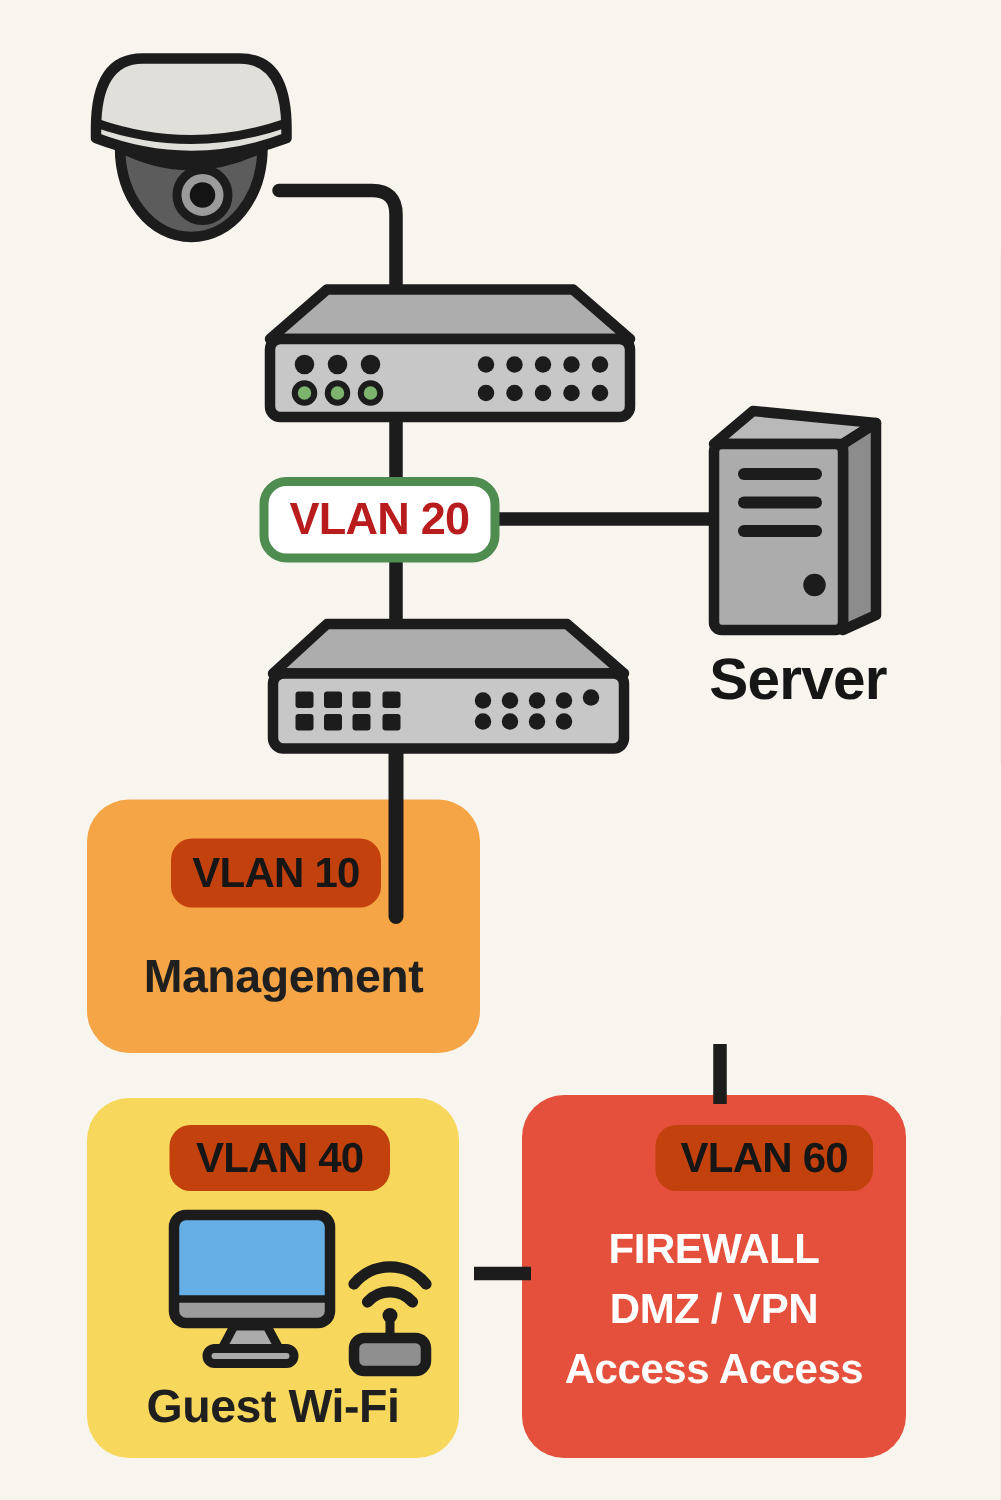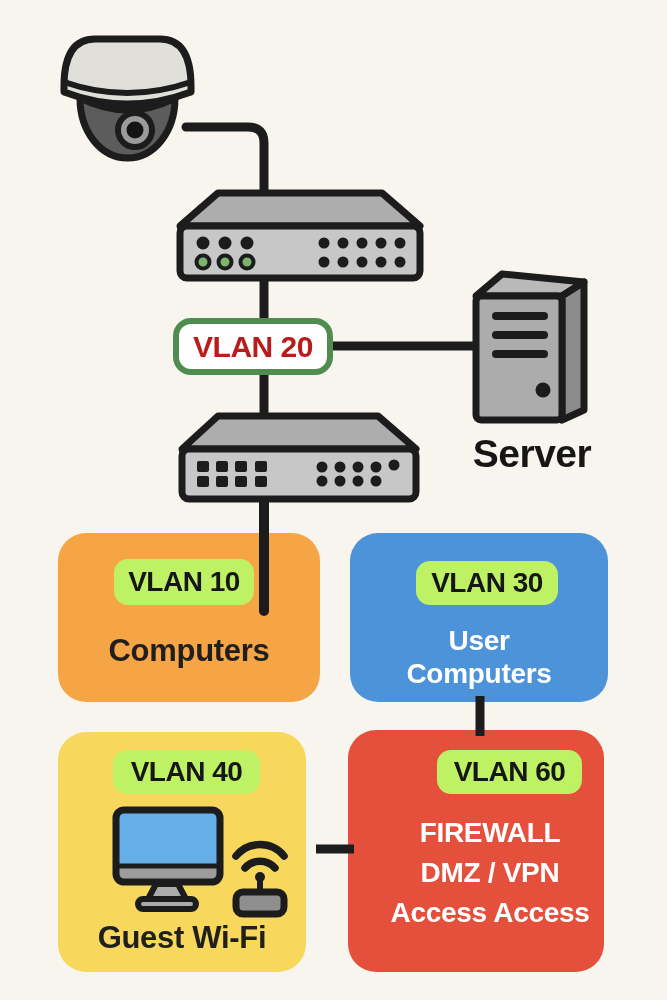--- a/index.html
+++ b/index.html
@@ -8,21 +8,21 @@
     background:#F8F5EF;
     font-family:"Liberation Sans", sans-serif;
   }
   .abs{position:absolute;}
   
   .vlanbox{position:absolute;border-radius:28px;z-index:1;}
   .wires{position:absolute;left:0;top:0;z-index:2;pointer-events:none;}
   .lvl3{z-index:3;}
   
   .pill{
-    position:absolute;background:#bef264;border-radius:14px;
+    position:absolute;background:#c2410c;border-radius:14px;
     display:flex;align-items:center;justify-content:center;
     font-weight:bold;color:#161616;font-size:28px;letter-spacing:-0.5px;
   }
   
   .vlan20{
     position:absolute;left:173px;top:318px;width:148px;height:45px;
     background:#FFFFFF;border:6px solid #4E8C50;border-radius:18px;
     display:flex;align-items:center;justify-content:center;
     font-weight:bold;font-size:30px;color:#b91c1c;letter-spacing:-0.5px;
   }
@@ -41,33 +41,24 @@
 </head>
 <body>
 
 <div class="stage">
 
   <div class="vlanbox" style="left: 58px; top: 533px; width: 262px; height: 169px; background: rgb(246, 165, 70);">
     <div class="pill" style="left:56px;top:26px;width:140px;height:46px;">
       <span>VLAN 10</span>
     </div>
     <div class="box-title title-dark" style="top:100px;font-size:31px;">
-      <span>Computers</span>
+      <span>Management</span>
     </div>
   </div>
 
-  <div class="vlanbox" style="left: 350px; top: 533px; width: 258px; height: 169px; background: rgb(76, 147, 217);">
-    <div class="pill" style="left:66px;top:28px;width:142px;height:44px;">
-      <span>VLAN 30</span>
-    </div>
-    <div class="box-title title-light line-block" style="top:91px;font-size:28px;line-height:33px;">
-      <span>User</span>
-      <span>Computers</span>
-    </div>
-  </div>
 
   <div class="vlanbox" style="left: 58px; top: 732px; width: 248px; height: 240px; background: rgb(247, 215, 92);">
     <div class="pill" style="left:55px;top:18px;width:147px;height:44px;">
       <span>VLAN 40</span>
     </div>
 
     <div class="abs" style="left:54px;top:74px;">
       <svg width="112" height="106" viewBox="0 0 112 106">
         <rect x="4" y="4" width="104" height="72" rx="8" fill="#66AEE6"></rect>
         <path d="M5,60 H107 V67 Q107,76 98,76 H14 Q5,76 5,67 Z" fill="#9C9C9C"></path>
@@ -90,21 +81,21 @@
 
     <div class="box-title title-dark" style="top:188px;font-size:31px;">
       <span>Guest Wi-Fi</span>
     </div>
   </div>
 
   <div class="vlanbox" style="left: 348px; top: 730px; width: 256px; height: 242px; background: rgb(229, 80, 60);">
     <div class="pill" style="left:59px;top:20px;width:145px;height:44px;margin-left:30px;">
       <span>VLAN 60</span>
     </div>
-    <div class="box-title title-light line-block" style="top:83px;font-size:28px;line-height:40px;padding-left:14px;">
+    <div class="box-title title-light line-block" style="top:83px;font-size:28px;line-height:40px;">
       <span>FIREWALL</span>
       <span>DMZ / VPN</span>
       <span>Access Access</span>
     </div>
   </div>
 
   <svg class="wires" width="667" height="1000" viewBox="0 0 667 1000">
     <path d="M186,127 H248 Q264,127 264,143 V218" fill="none" stroke="#1C1C1C" stroke-width="9" stroke-linecap="round"></path>
     <path d="M264,268 V330" fill="none" stroke="#1C1C1C" stroke-width="9"></path>
     <path d="M264,362 V430" fill="none" stroke="#1C1C1C" stroke-width="9"></path>

